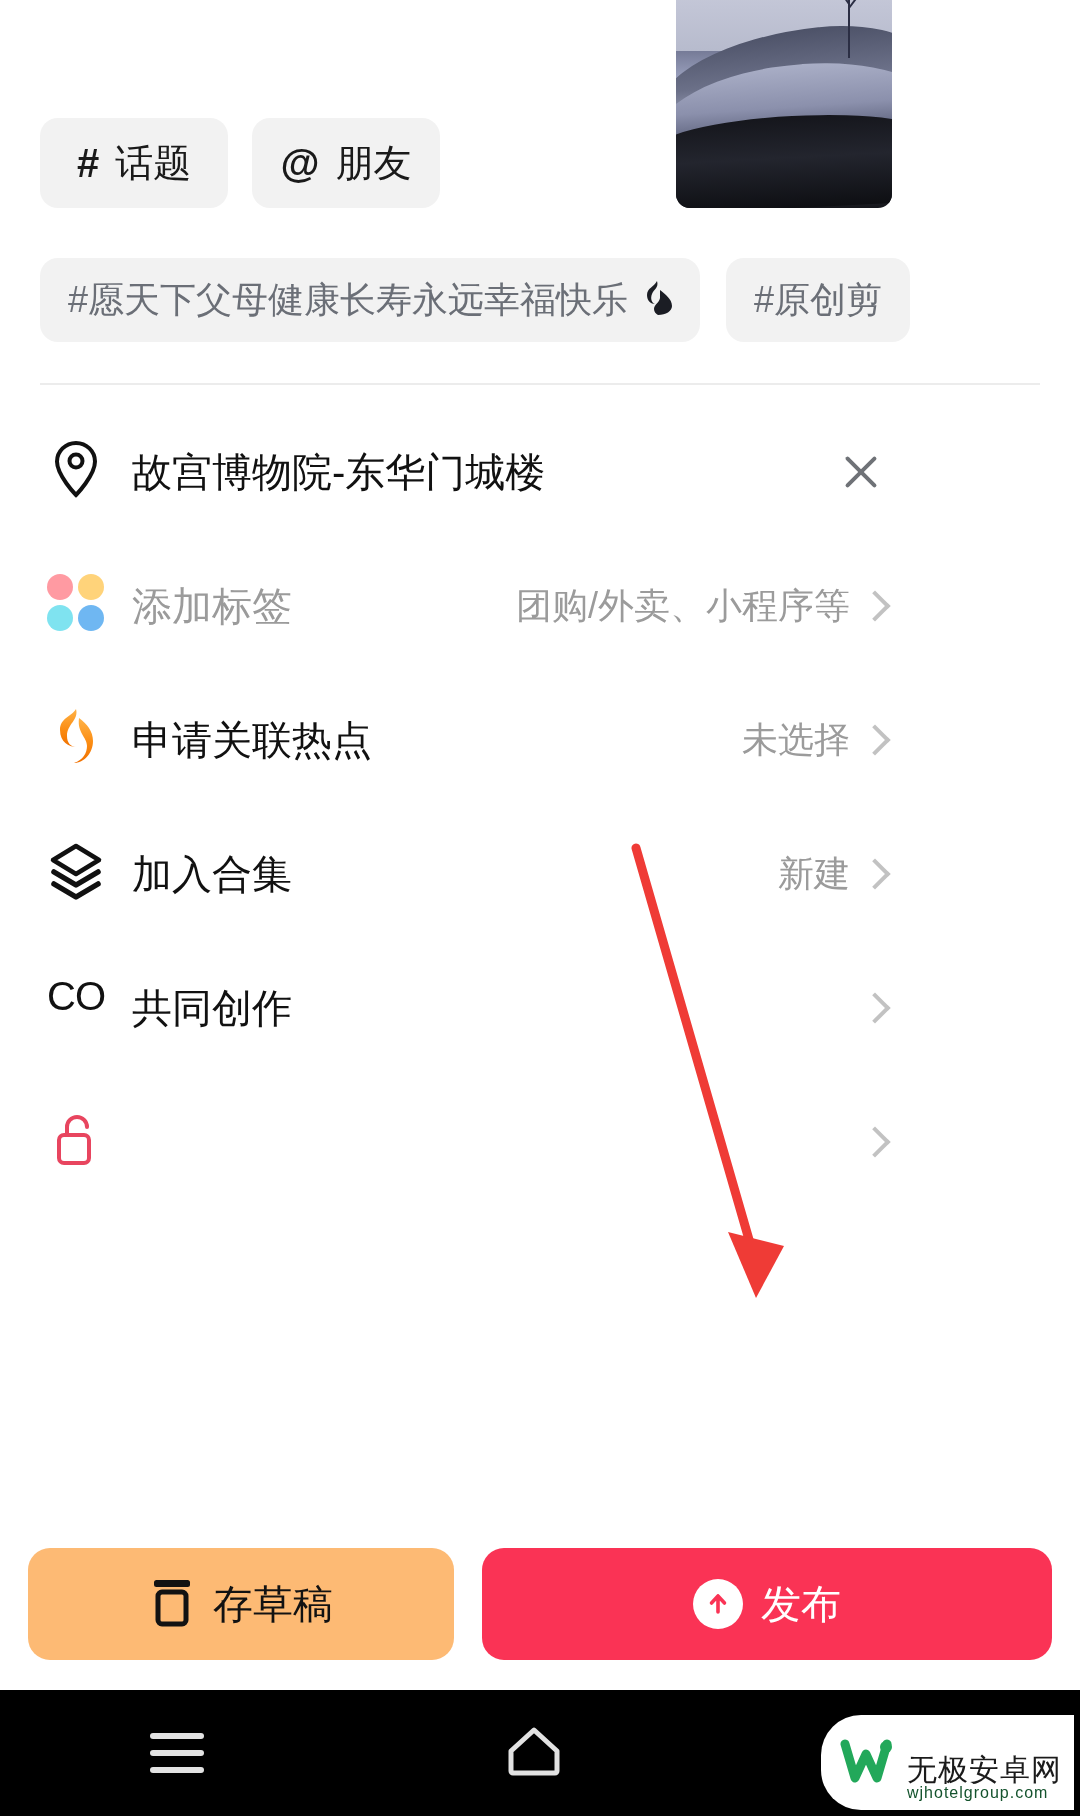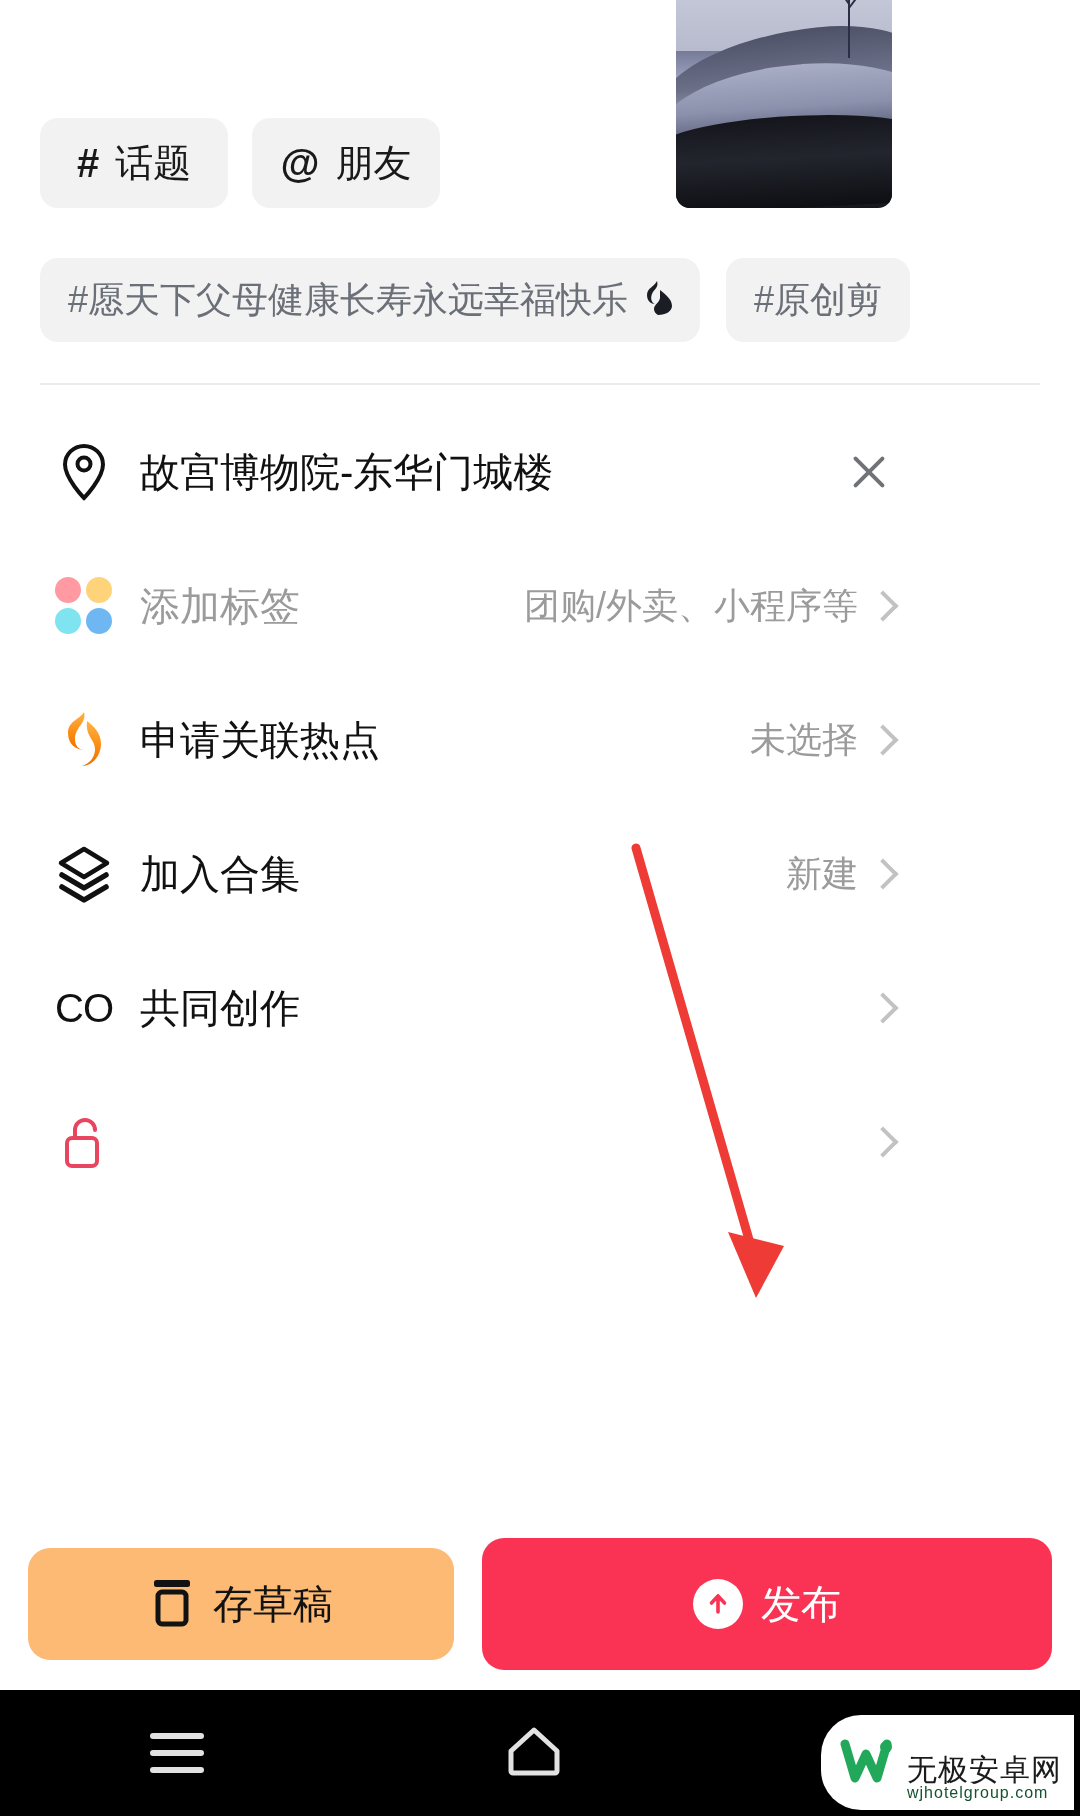--- a/index.html
+++ b/index.html
@@ -137,37 +137,37 @@
     left: 40px;
     top: 383px;
     width: 1000px;
     height: 2px;
     background: #ececec;
   }
 
   
   .option-list {
     position: absolute;
-    left: 12px;
+    left: 4px;
     top: 405px;
     width: 920px;
   }
   .opt-row {
     position: relative;
     height: 134px;
     display: flex;
     align-items: center;
     padding: 0 40px;
     box-sizing: border-box;
   }
   .opt-icon {
     width: 64px;
     height: 64px;
     display: flex;
-    align-items: center;
+    align-items: flex-start;
     justify-content: center;
     flex: 0 0 64px;
   }
   .opt-label {
     font-size: 40px;
     color: #111111;
     margin-left: 24px;
     white-space: nowrap;
   }
   .opt-label.muted { color: #9b9b9b; }
@@ -257,21 +257,21 @@
     align-items: center;
     justify-content: center;
     gap: 18px;
   }
   .btn-draft .lbl {
     font-size: 40px;
     color: #121212;
   }
   .btn-publish {
     flex: 1 1 auto;
-    height: 132px;
+    height: 112px;
     background: #fa3355;
     border-radius: 22px;
     display: flex;
     align-items: center;
     justify-content: center;
     gap: 18px;
   }
   .btn-publish .lbl {
     font-size: 40px;
     color: #ffffff;

